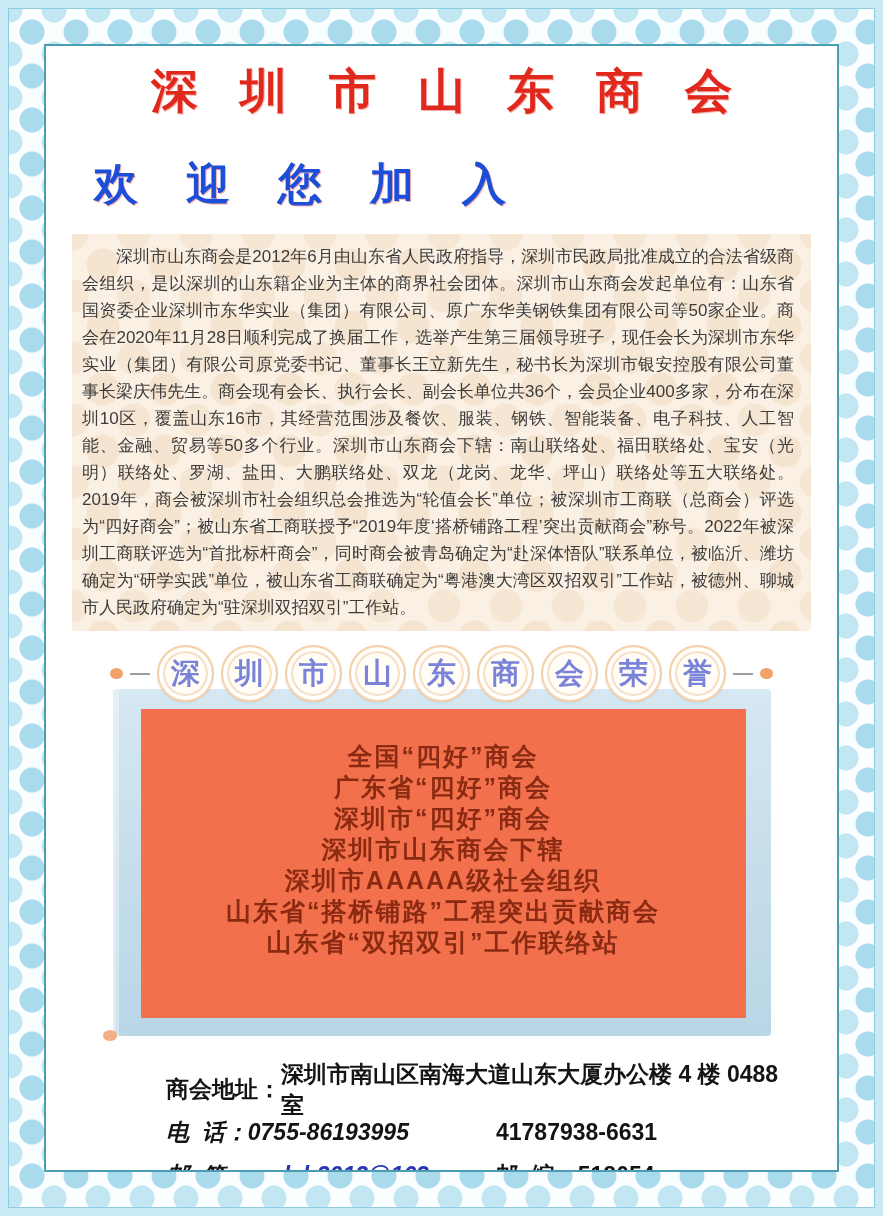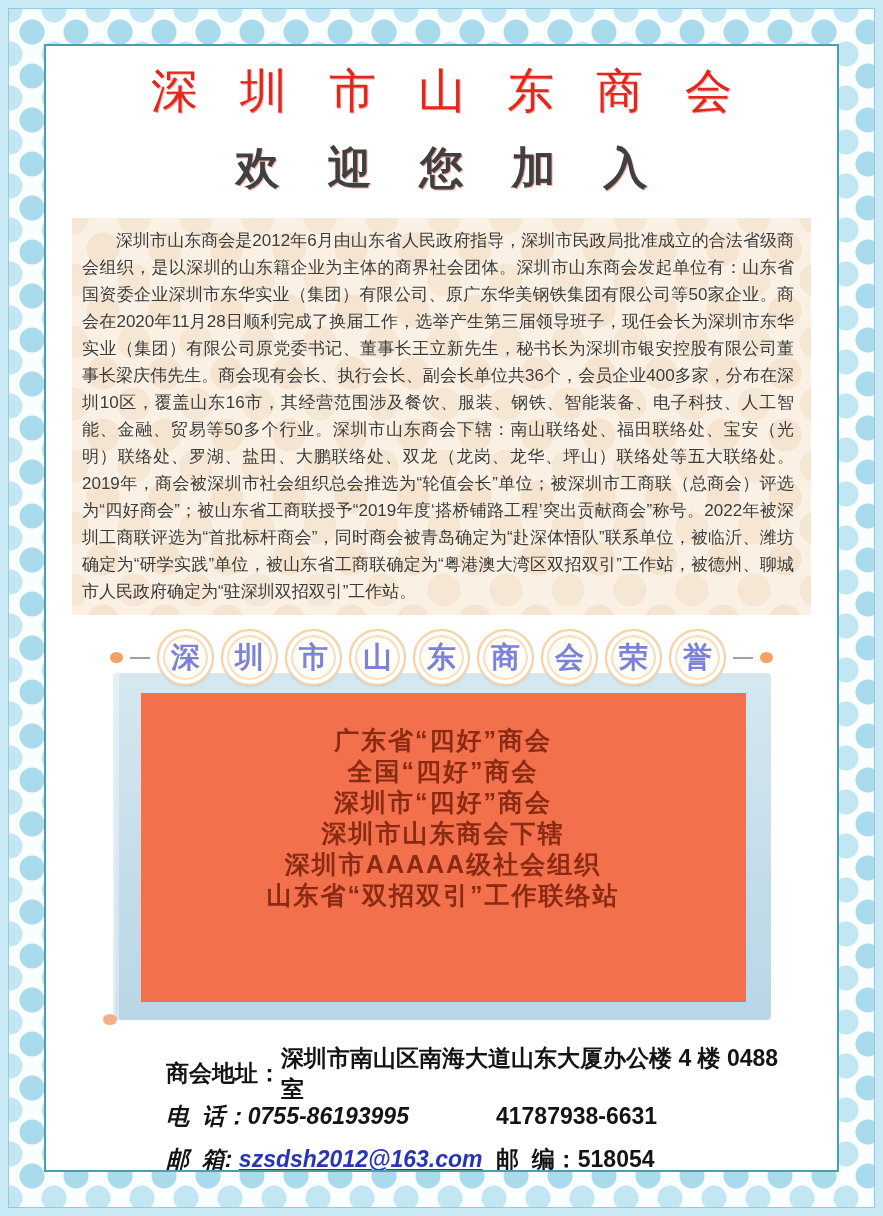--- a/index.html
+++ b/index.html
@@ -23,33 +23,33 @@
   .content {
     position:absolute; left:36px; top:36px; right:36px; bottom:36px;
     background:#ffffff;
     border:2px solid #4a9db3;
     overflow:hidden;
   }
   
   .title1 {
     margin-top:14px;
     text-align:center;
-    font-size:47px; font-weight:400;
+    font-size:47px; font-weight:700;
     letter-spacing:42px; text-indent:42px;
     color:#e0281c;
     font-family:"Liberation Serif", serif;
     text-shadow:1px 1px 0 #f6b0a8;
     white-space:nowrap;
   }
   .title2 {
-    margin-top:16px;
-    text-align:center;
+    margin-top:32px;
+    text-align:left;
     font-size:44px; font-weight:900;
     letter-spacing:48px; text-indent:48px;
-    color:#404040;
+    color:#1d4ed8;
     font-family:"Liberation Serif", serif;
     text-shadow:1px 1px 0 #f6b0a8;
     white-space:nowrap;
   }
   
   .intro {
     margin:20px 26px 0 26px;
     padding:9px 17px 10px 10px;
     background-color:#faf0e3;
     background-image:
@@ -143,25 +143,26 @@
       <span class="hh-circle">会</span>
       <span class="hh-circle">荣</span>
       <span class="hh-circle">誉</span>
       <span class="hh-dash"></span>
       <span class="hh-dot"></span>
     </div>
 
     <div class="panel">
       <span class="panel-dot"></span>
       <div class="orange-box">
+        <div class="hline">全国“四好”商会</div>
         <div class="hline">广东省“四好”商会</div>
-        <div class="hline">全国“四好”商会</div>
         <div class="hline">深圳市“四好”商会</div>
         <div class="hline">深圳市山东商会下辖</div>
         <div class="hline">深圳市AAAAA级社会组织</div>
+        <div class="hline">山东省“搭桥铺路”工程突出贡献商会</div>
         <div class="hline">山东省“双招双引”工作联络站</div>
       </div>
     </div>
 
     <div class="contact">
       <div class="c-row">
         <span class="c-label">商会地址：</span>
         <span>深圳市南山区南海大道山东大厦办公楼 4 楼 0488  室</span>
       </div>
       <div class="c-row">

